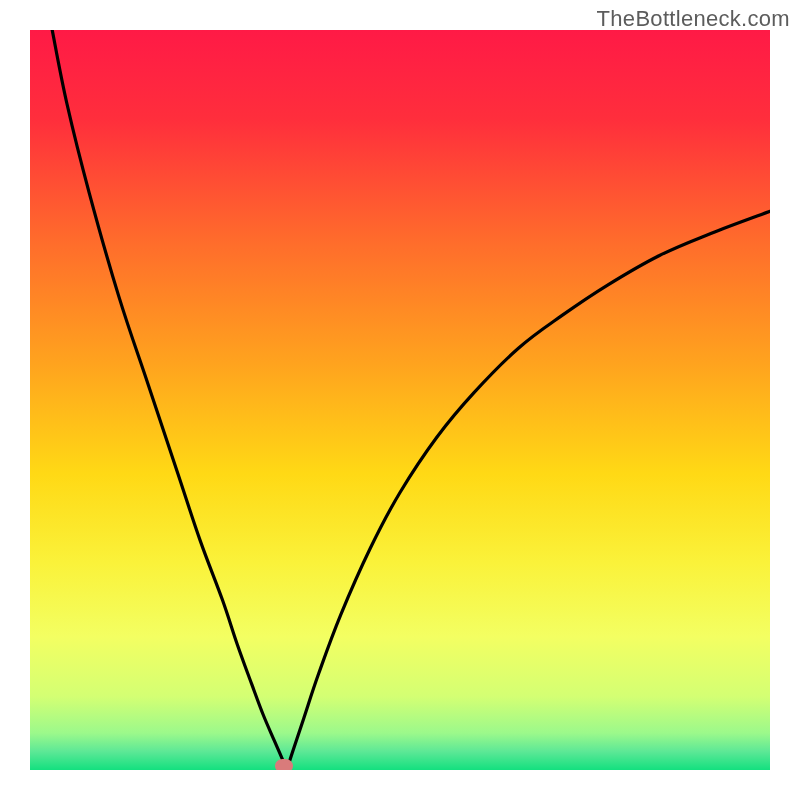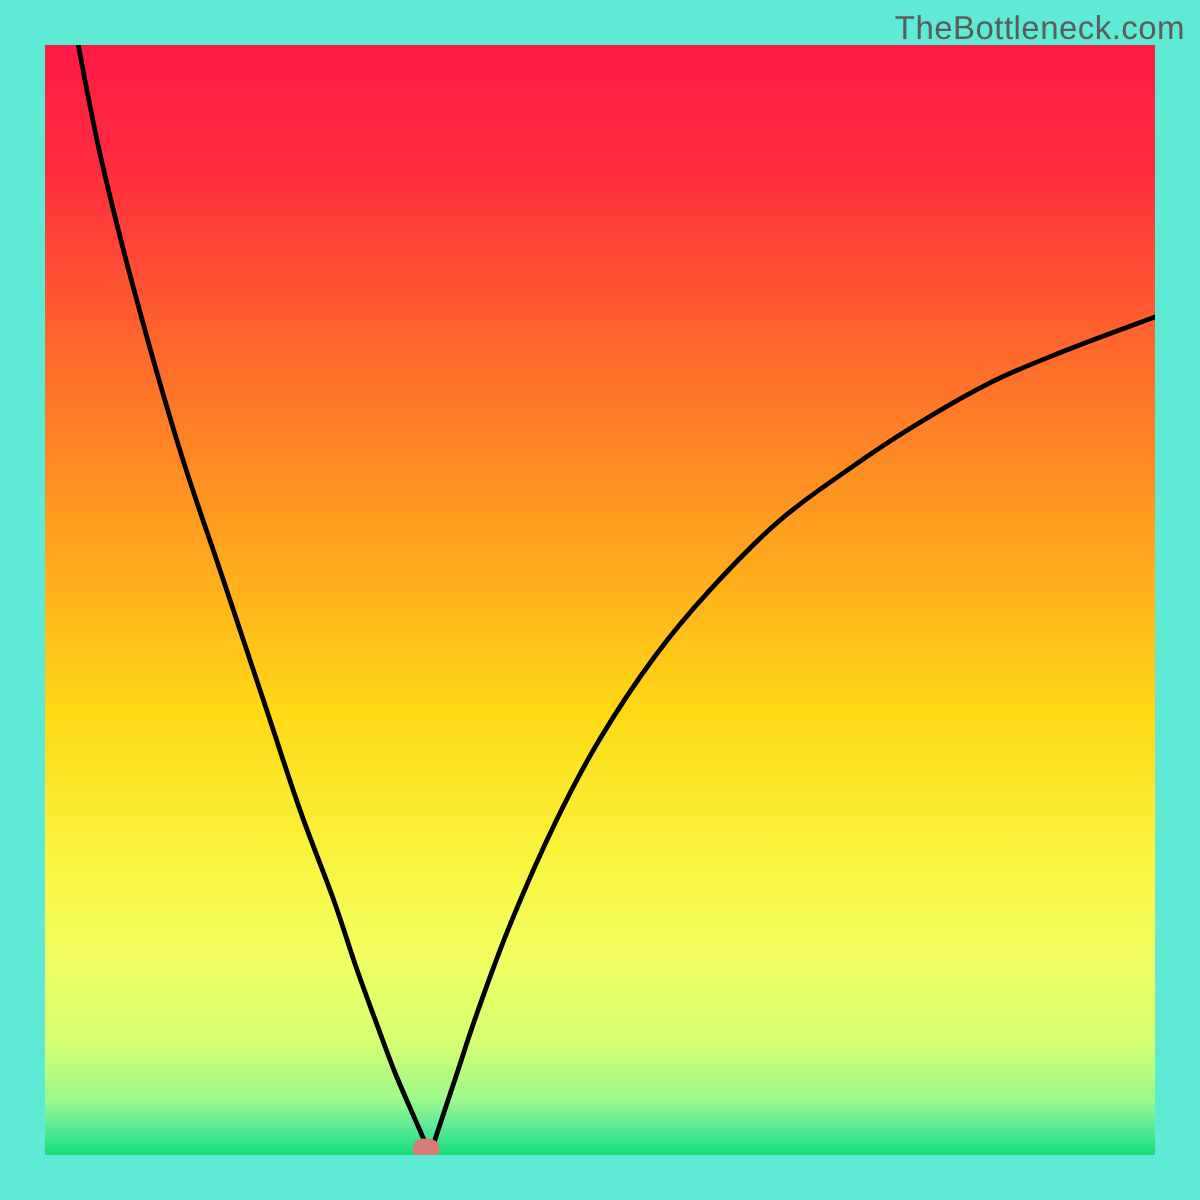--- a/index.html
+++ b/index.html
@@ -10,21 +10,21 @@
     background: #000;
     font-family: Arial, Helvetica, sans-serif;
     overflow: hidden;
   }
   .frame {
     position: absolute;
     left: 0;
     top: 0;
     width: 800px;
     height: 800px;
-    background: #5eead4;
+    background: #ffffff;
   }
   .plot {
     position: absolute;
     left: 30px;
     top: 30px;
     width: 740px;
     height: 740px;
     overflow: hidden;
   }
   .watermark {

